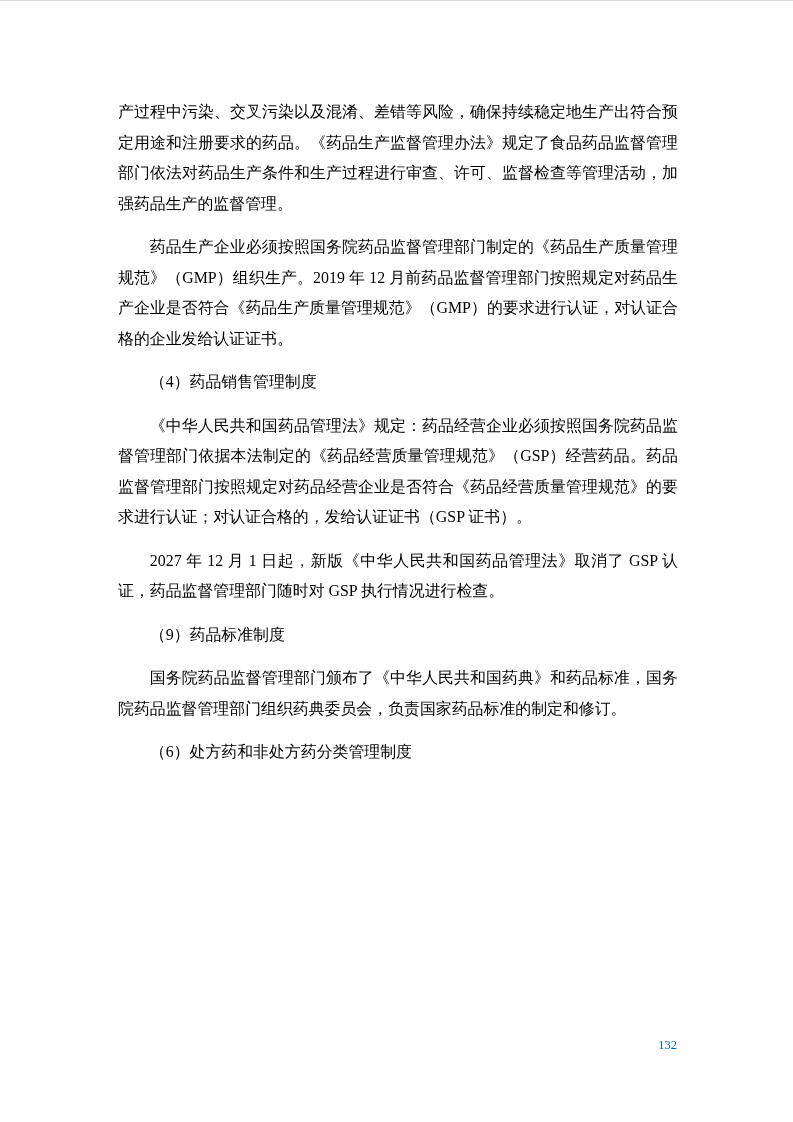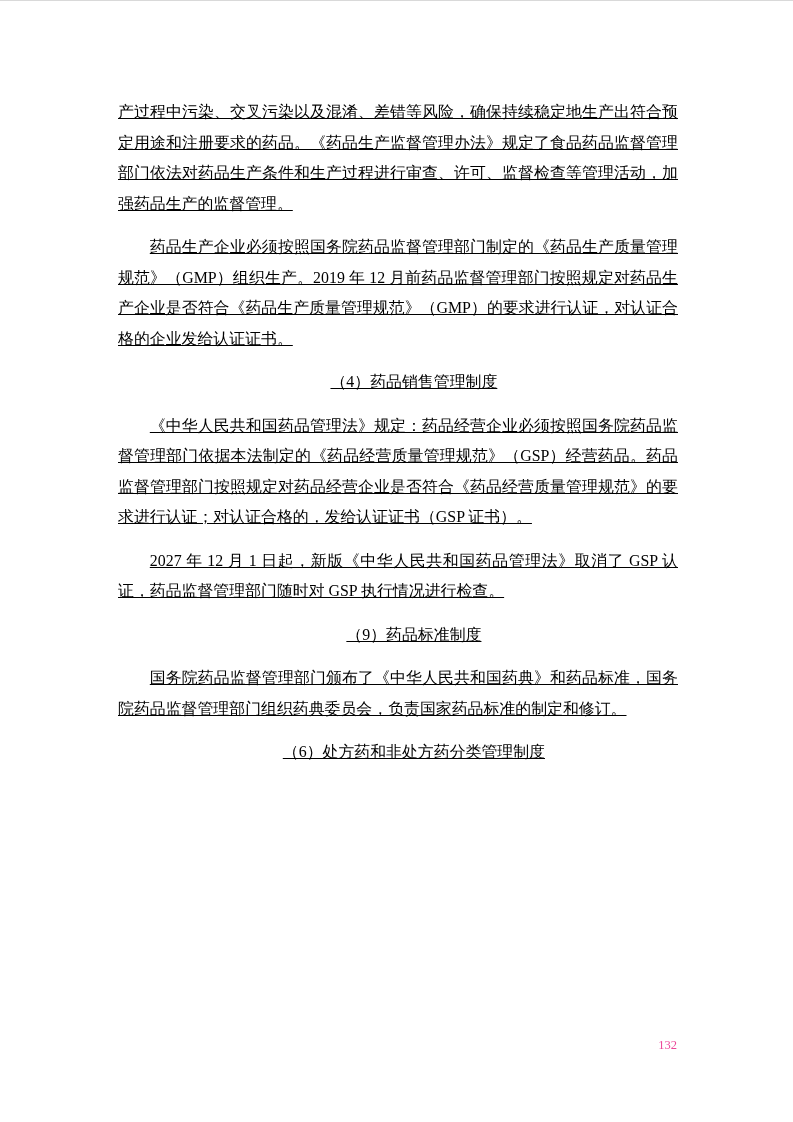--- a/index.html
+++ b/index.html
@@ -25,39 +25,38 @@
     top: 96px;
     width: 560px;
   }
   .content p {
     margin: 13px 0 0 0;
     font-size: 15.9px;
     line-height: 30.5px;
     text-align: justify;
     letter-spacing: 0;
     word-break: break-all;
-    text-decoration: underline;
   }
   .content p.first {
     margin-top: 0;
   }
   .content p.indent {
     text-indent: 2em;
   }
   .content p.heading {
     text-indent: 2em;
-    text-align: center;
+    text-align: left;
   }
   .page-number {
     position: absolute;
     right: 116px;
     top: 1034px;
     font-size: 12.5px;
     line-height: 20px;
-    color: #ec4899;
+    color: #0369a1;
   }
 </style>
 </head>
 <body>
 
 <div class="page">
   <div class="content" id="content">
       <p class="block first">产过程中污染、交叉污染以及混淆、差错等风险，确保持续稳定地生产出符合预定用途和注册要求的药品。《药品生产监督管理办法》规定了食品药品监督管理部门依法对药品生产条件和生产过程进行审查、许可、监督检查等管理活动，加强药品生产的监督管理。</p>
       <p class="block indent">药品生产企业必须按照国务院药品监督管理部门制定的《药品生产质量管理规范》（GMP）组织生产。2019 年 12 月前药品监督管理部门按照规定对药品生产企业是否符合《药品生产质量管理规范》（GMP）的要求进行认证，对认证合格的企业发给认证证书。</p>
       <p class="block heading">（4）药品销售管理制度</p>

